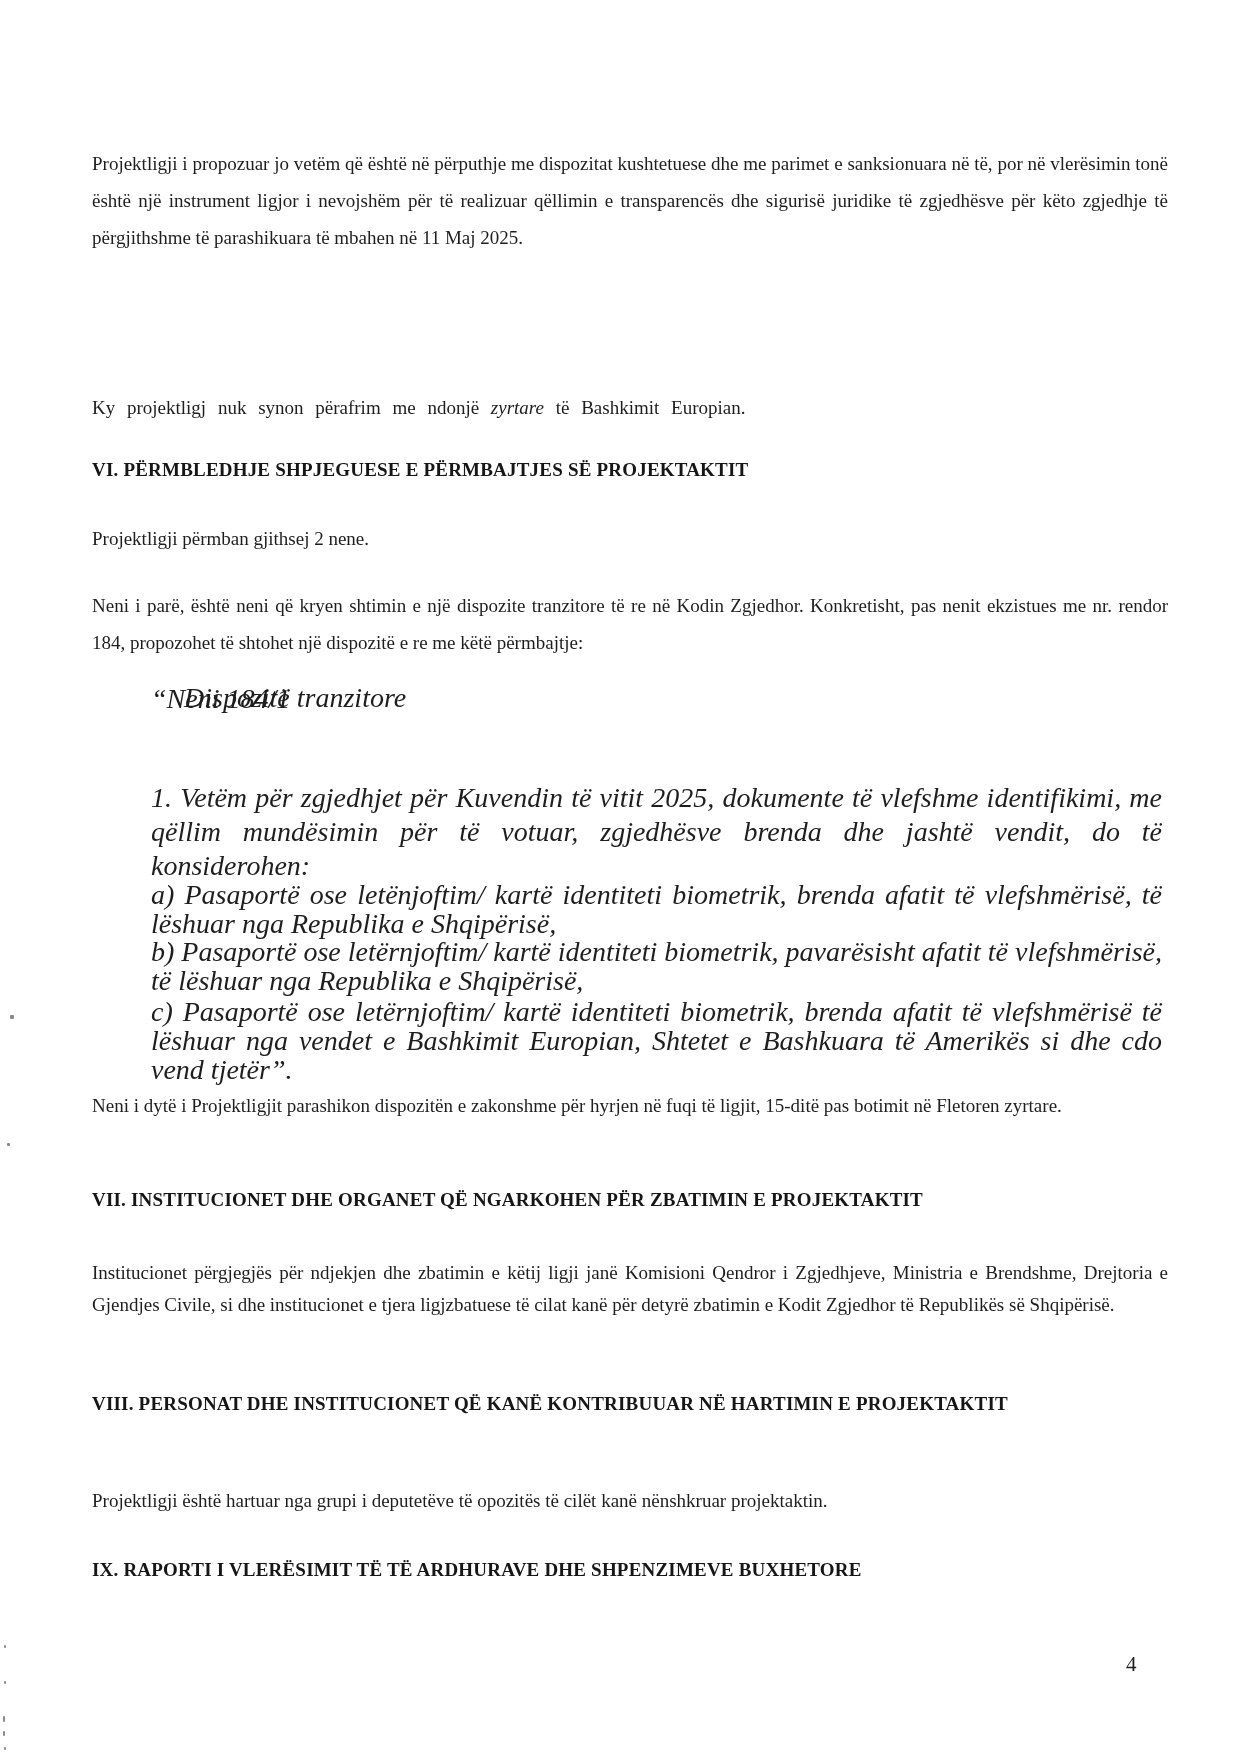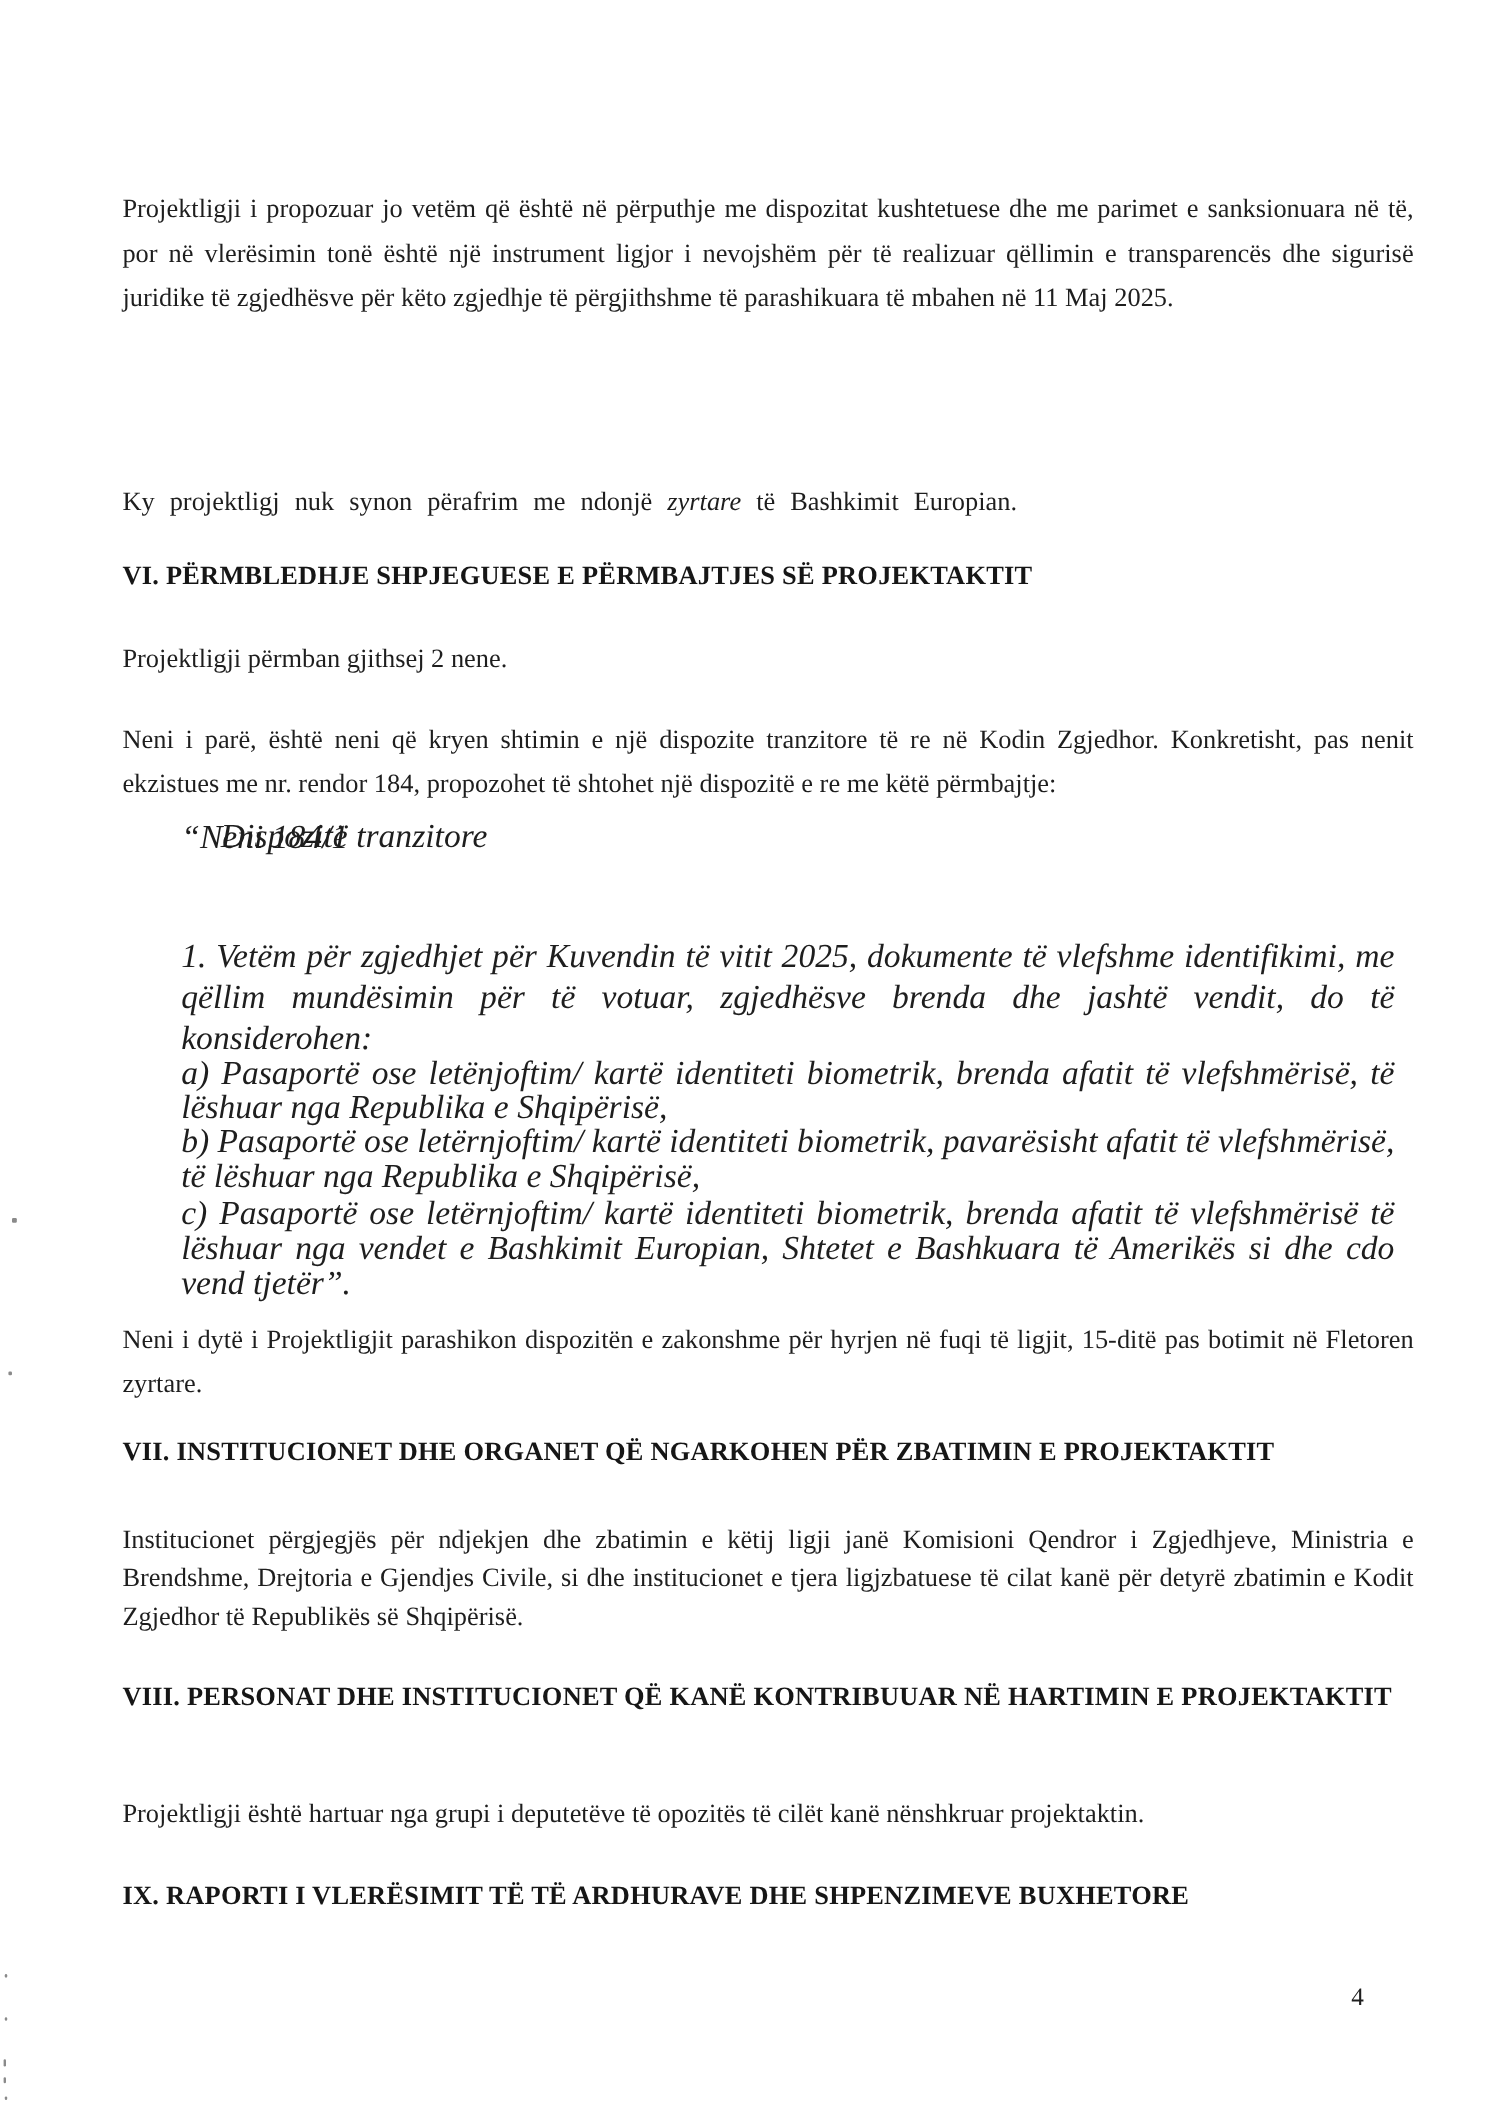--- a/index.html
+++ b/index.html
@@ -9,22 +9,22 @@
     height: 1755px;
     background: #ffffff;
     font-family: "Liberation Serif", "DejaVu Serif", serif;
     color: #1e1e1e;
     overflow: hidden;
   }
   .blk {
     position: absolute;
     left: 86px;
     width: 1076px;
-    margin: 16px;
-    font-size: 22px;
+    margin: 6px;
+    font-size: 19px;
     line-height: 37px;
     text-align: justify;
     font-weight: normal;
   }
   .heading {
     font-weight: bold;
     line-height: 36px;
     letter-spacing: 0.2px;
     color: #161616;
   }

